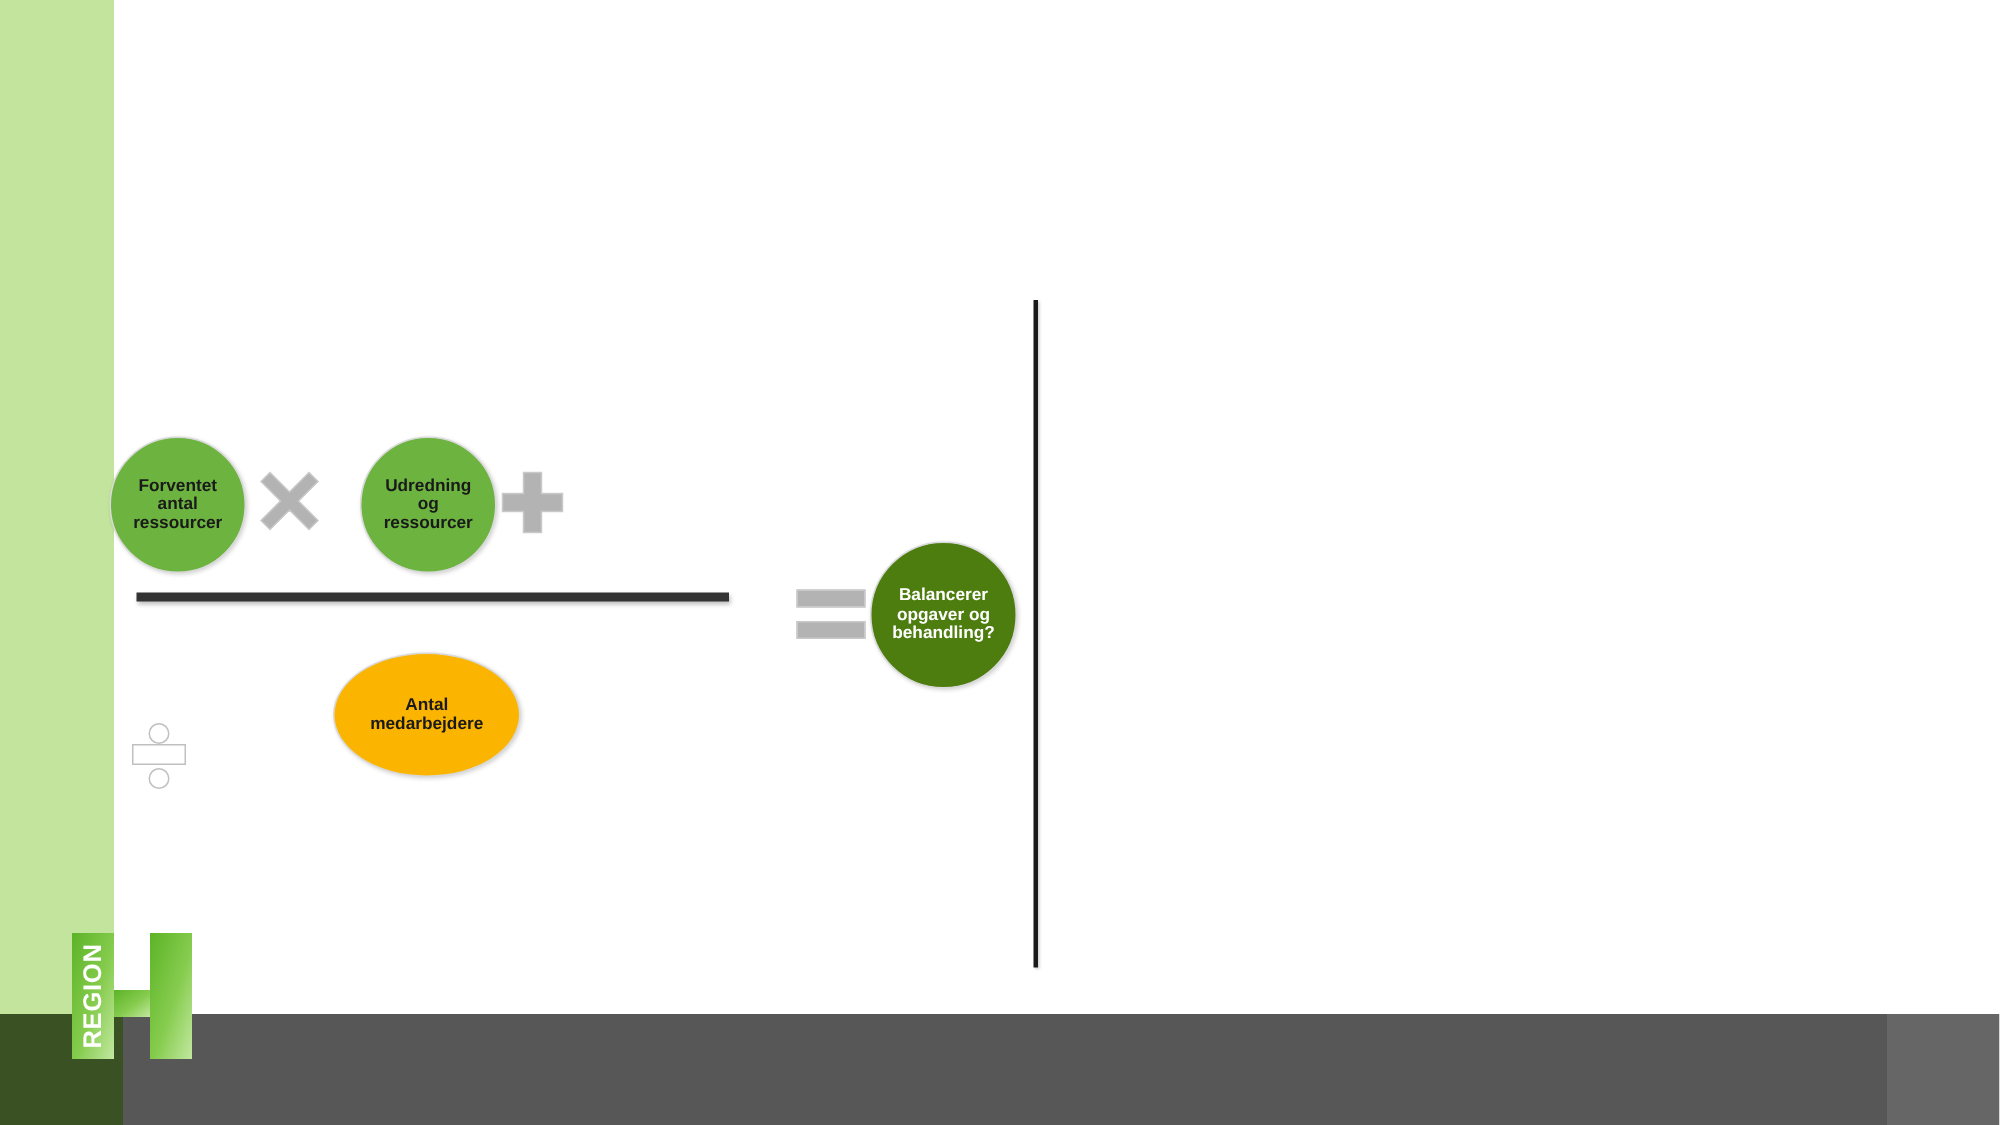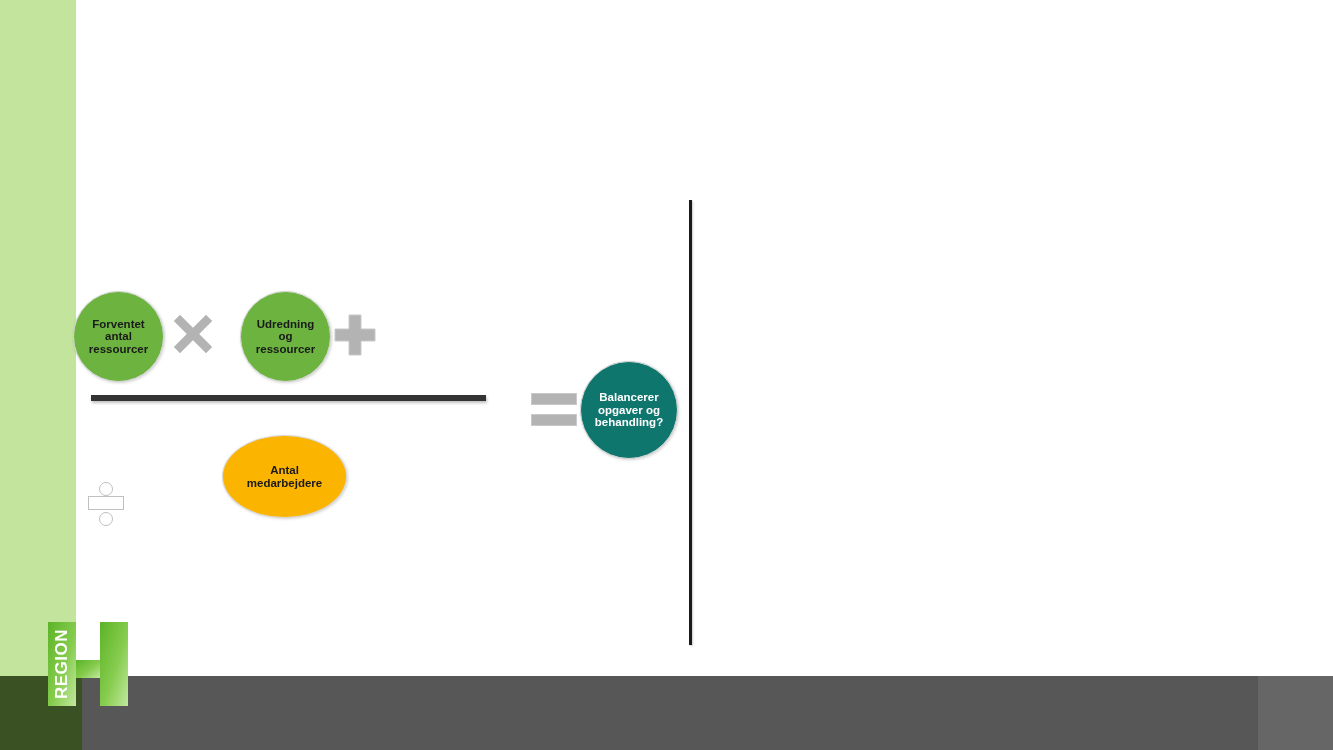--- a/index.html
+++ b/index.html
@@ -102,21 +102,21 @@
     box-shadow: 1px 1px 3px rgba(0,0,0,0.18);
   }
   .circle-green {
     background: #6cb33f;
     color: #1a1a1a;
     font-size: 11.5px;
     font-weight: bold;
     line-height: 12.5px;
   }
   .circle-gray {
-    background: #0f766e;
+    background: #4d7c0f;
     color: #ffffff;
     font-size: 11.5px;
     font-weight: bold;
     line-height: 12.5px;
   }
   .c1 { left: 73px;  top: 291px; width: 91px; height: 91px; text-align: center; }
   .c2 { left: 240px; top: 291px; width: 91px; height: 91px; }
   .c3 { left: 392px; top: 295px; width: 89px; height: 89px; }
   .c-gray { left: 580px; top: 361px; width: 98px; height: 98px; }
 

